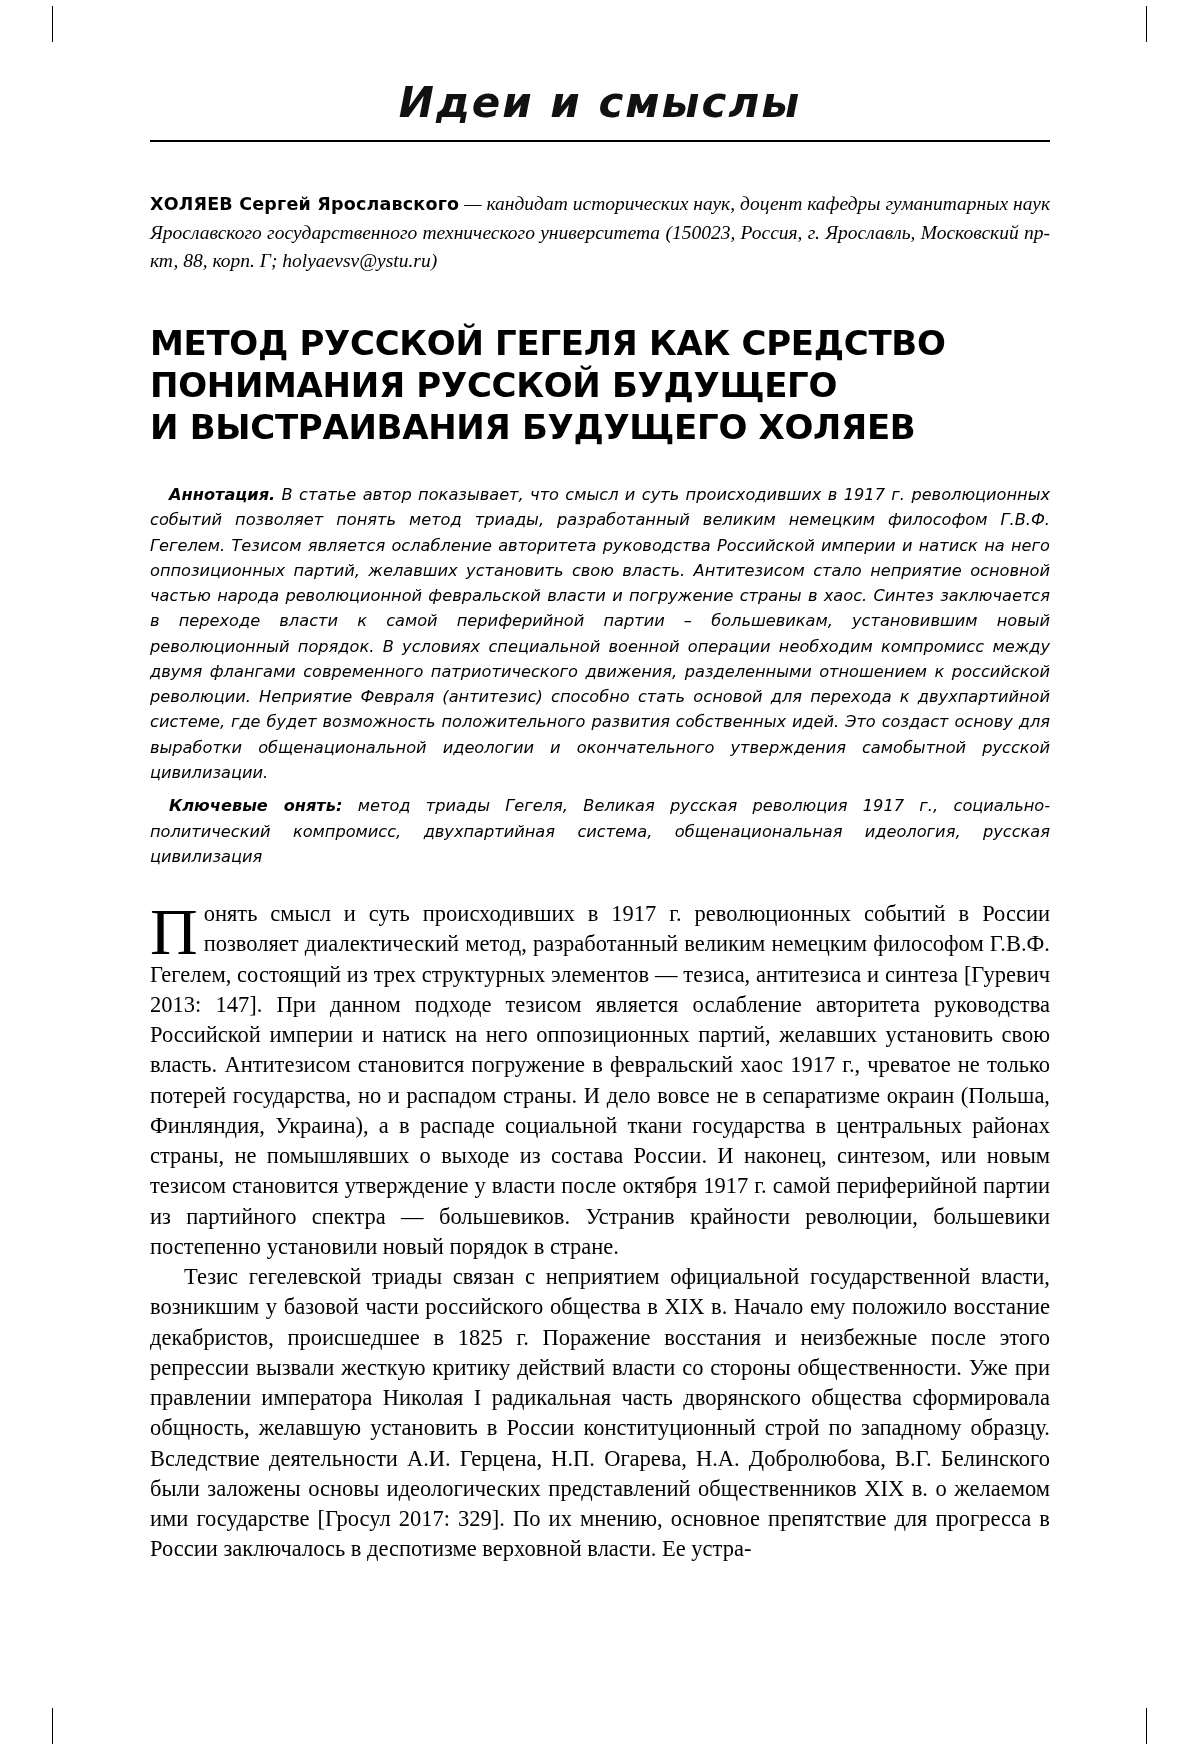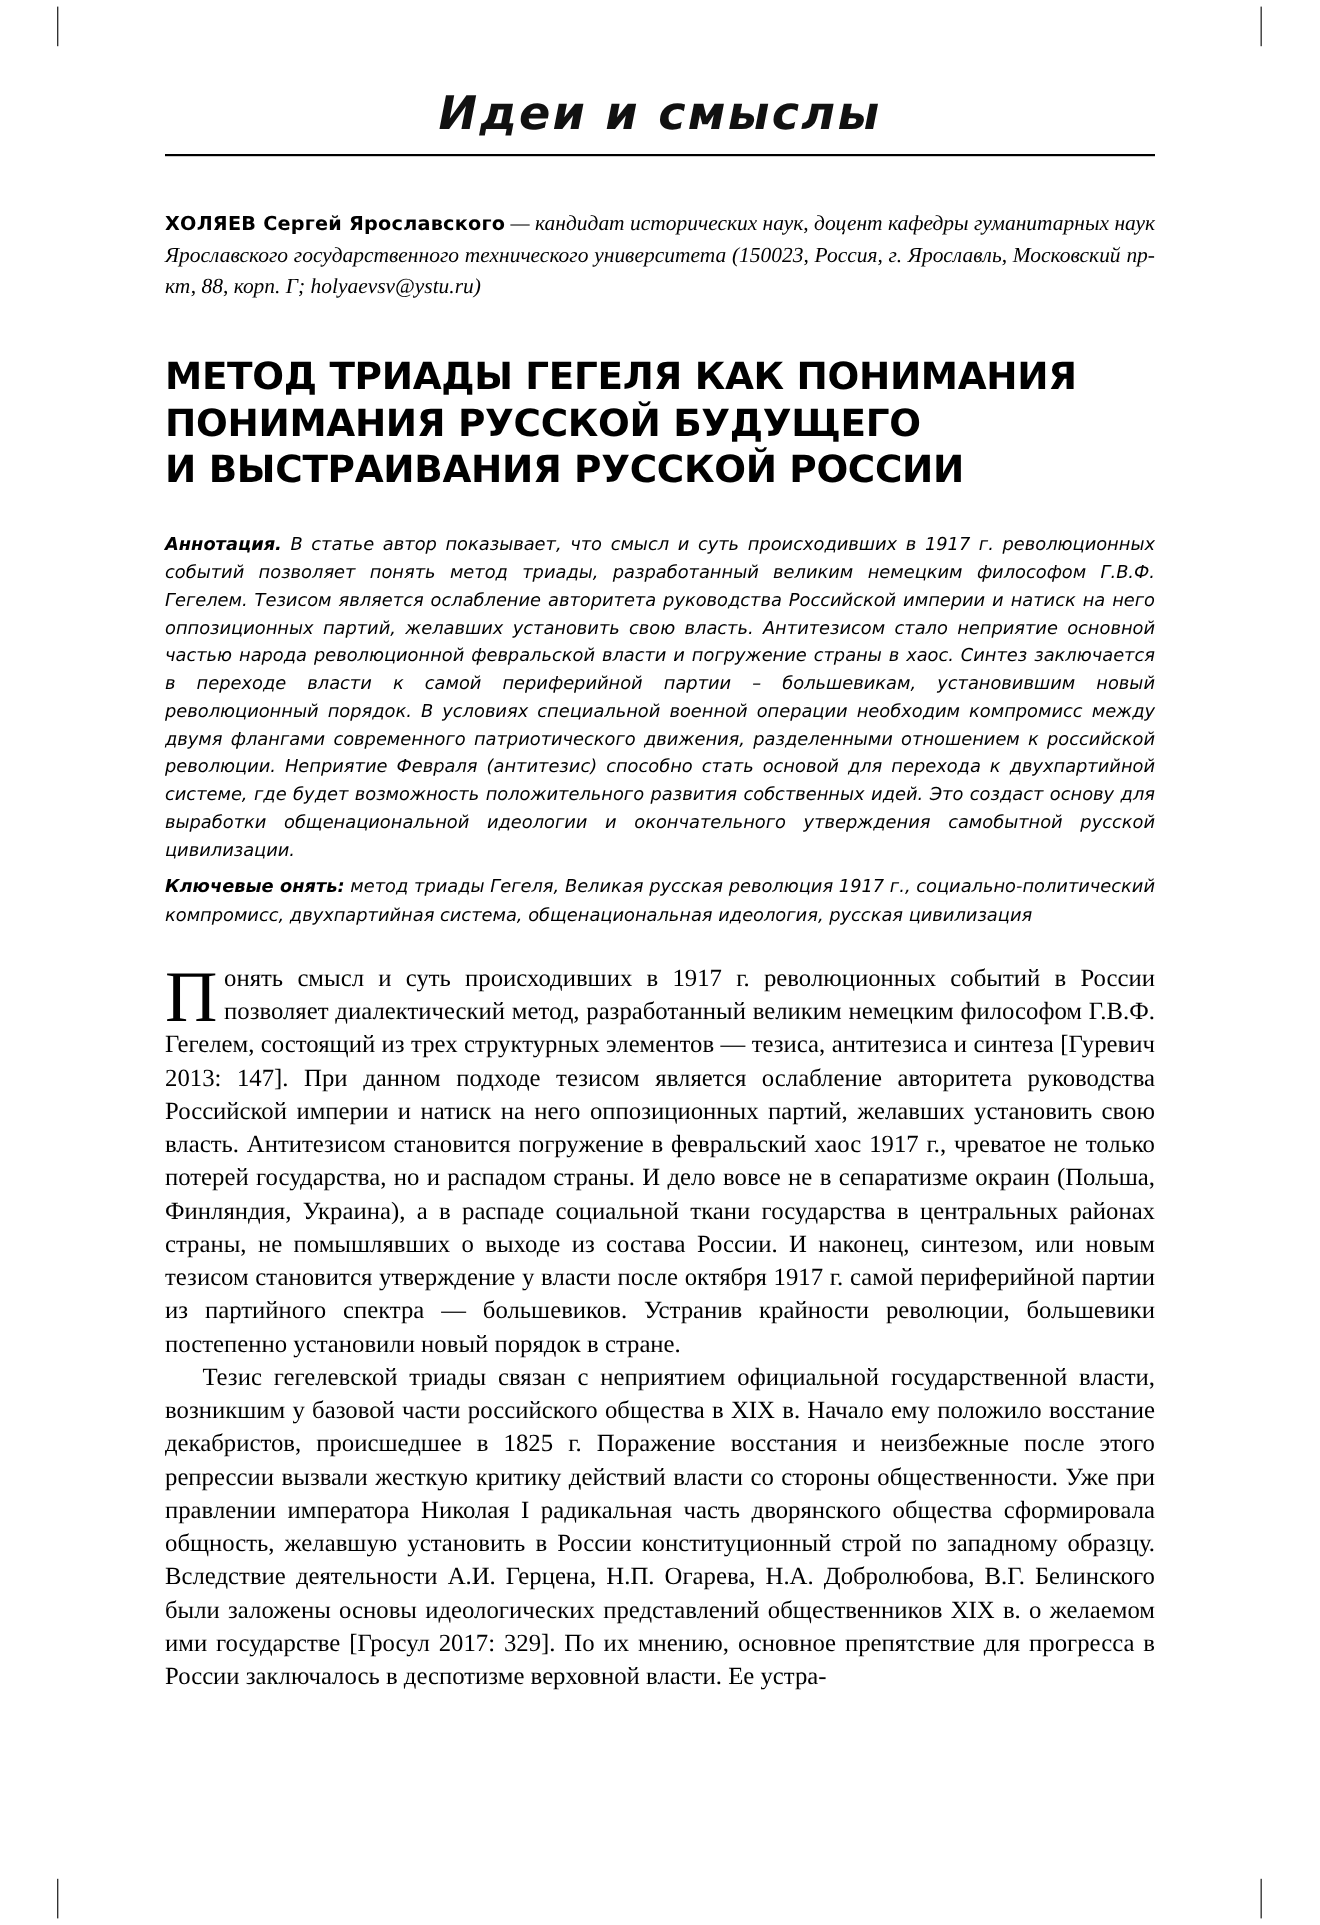--- a/index.html
+++ b/index.html
@@ -90,20 +90,21 @@
     font-style: italic;
     font-size: 16.2px;
     line-height: 1.56;
     text-align: justify;
     margin-bottom: 8px;
   }
   .abstract .lead,
   .keywords .lead {
     font-weight: bold;
     font-style: italic;
+    margin-left: 19px;
   }
   .keywords {
     font-family: "DejaVu Sans", sans-serif;
     font-style: italic;
     font-size: 16.2px;
     line-height: 1.56;
     text-align: justify;
     margin-bottom: 30px;
   }
 
@@ -148,23 +149,23 @@
 
     <h1 class="journal-title">Идеи и смыслы</h1>
     <div class="rule"></div>
 
     <div class="author-block">
       <span class="name">ХОЛЯЕВ Сергей Ярославского</span>
       <span>— кандидат исторических наук, доцент кафедры гуманитарных наук Ярославского государственного технического университета (150023, Россия, г. Ярославль, Московский пр-кт, 88, корп. Г; holyaevsv@ystu.ru)</span>
     </div>
 
     <div class="article-title">
-      <div>МЕТОД ТРИАДЫ ГЕГЕЛЯ КАК ПОНИМАНИЯ</div>
+      <div>МЕТОД РУССКОЙ ГЕГЕЛЯ КАК СРЕДСТВО</div>
       <div>ПОНИМАНИЯ РУССКОЙ БУДУЩЕГО</div>
-      <div>И ВЫСТРАИВАНИЯ РУССКОЙ РОССИИ</div>
+      <div>И ВЫСТРАИВАНИЯ БУДУЩЕГО ХОЛЯЕВ</div>
     </div>
 
     <div class="abstract">
       <span class="lead">Аннотация.</span><span> В статье автор показывает, что смысл и суть происходивших в 1917 г. революционных событий позволяет понять метод триады, разработанный великим немецким философом Г.В.Ф. Гегелем. Тезисом является ослабление авторитета руководства Российской империи и натиск на него оппозиционных партий, желавших установить свою власть. Антитезисом стало неприятие основной частью народа революционной февральской власти и погружение страны в хаос. Синтез заключается в переходе власти к самой периферийной партии – большевикам, установившим новый революционный порядок. В условиях специальной военной операции необходим компромисс между двумя флангами современного патриотического движения, разделенными отношением к российской революции. Неприятие Февраля (антитезис) способно стать основой для перехода к двухпартийной системе, где будет возможность положительного развития собственных идей. Это создаст основу для выработки общенациональной идеологии и окончательного утверждения самобытной русской цивилизации.</span>
     </div>
 
     <div class="keywords">
       <span class="lead">Ключевые онять:</span><span> метод триады Гегеля, Великая русская революция 1917 г., социально-политический компромисс, двухпартийная система, общенациональная идеология, русская цивилизация</span>
     </div>
 

